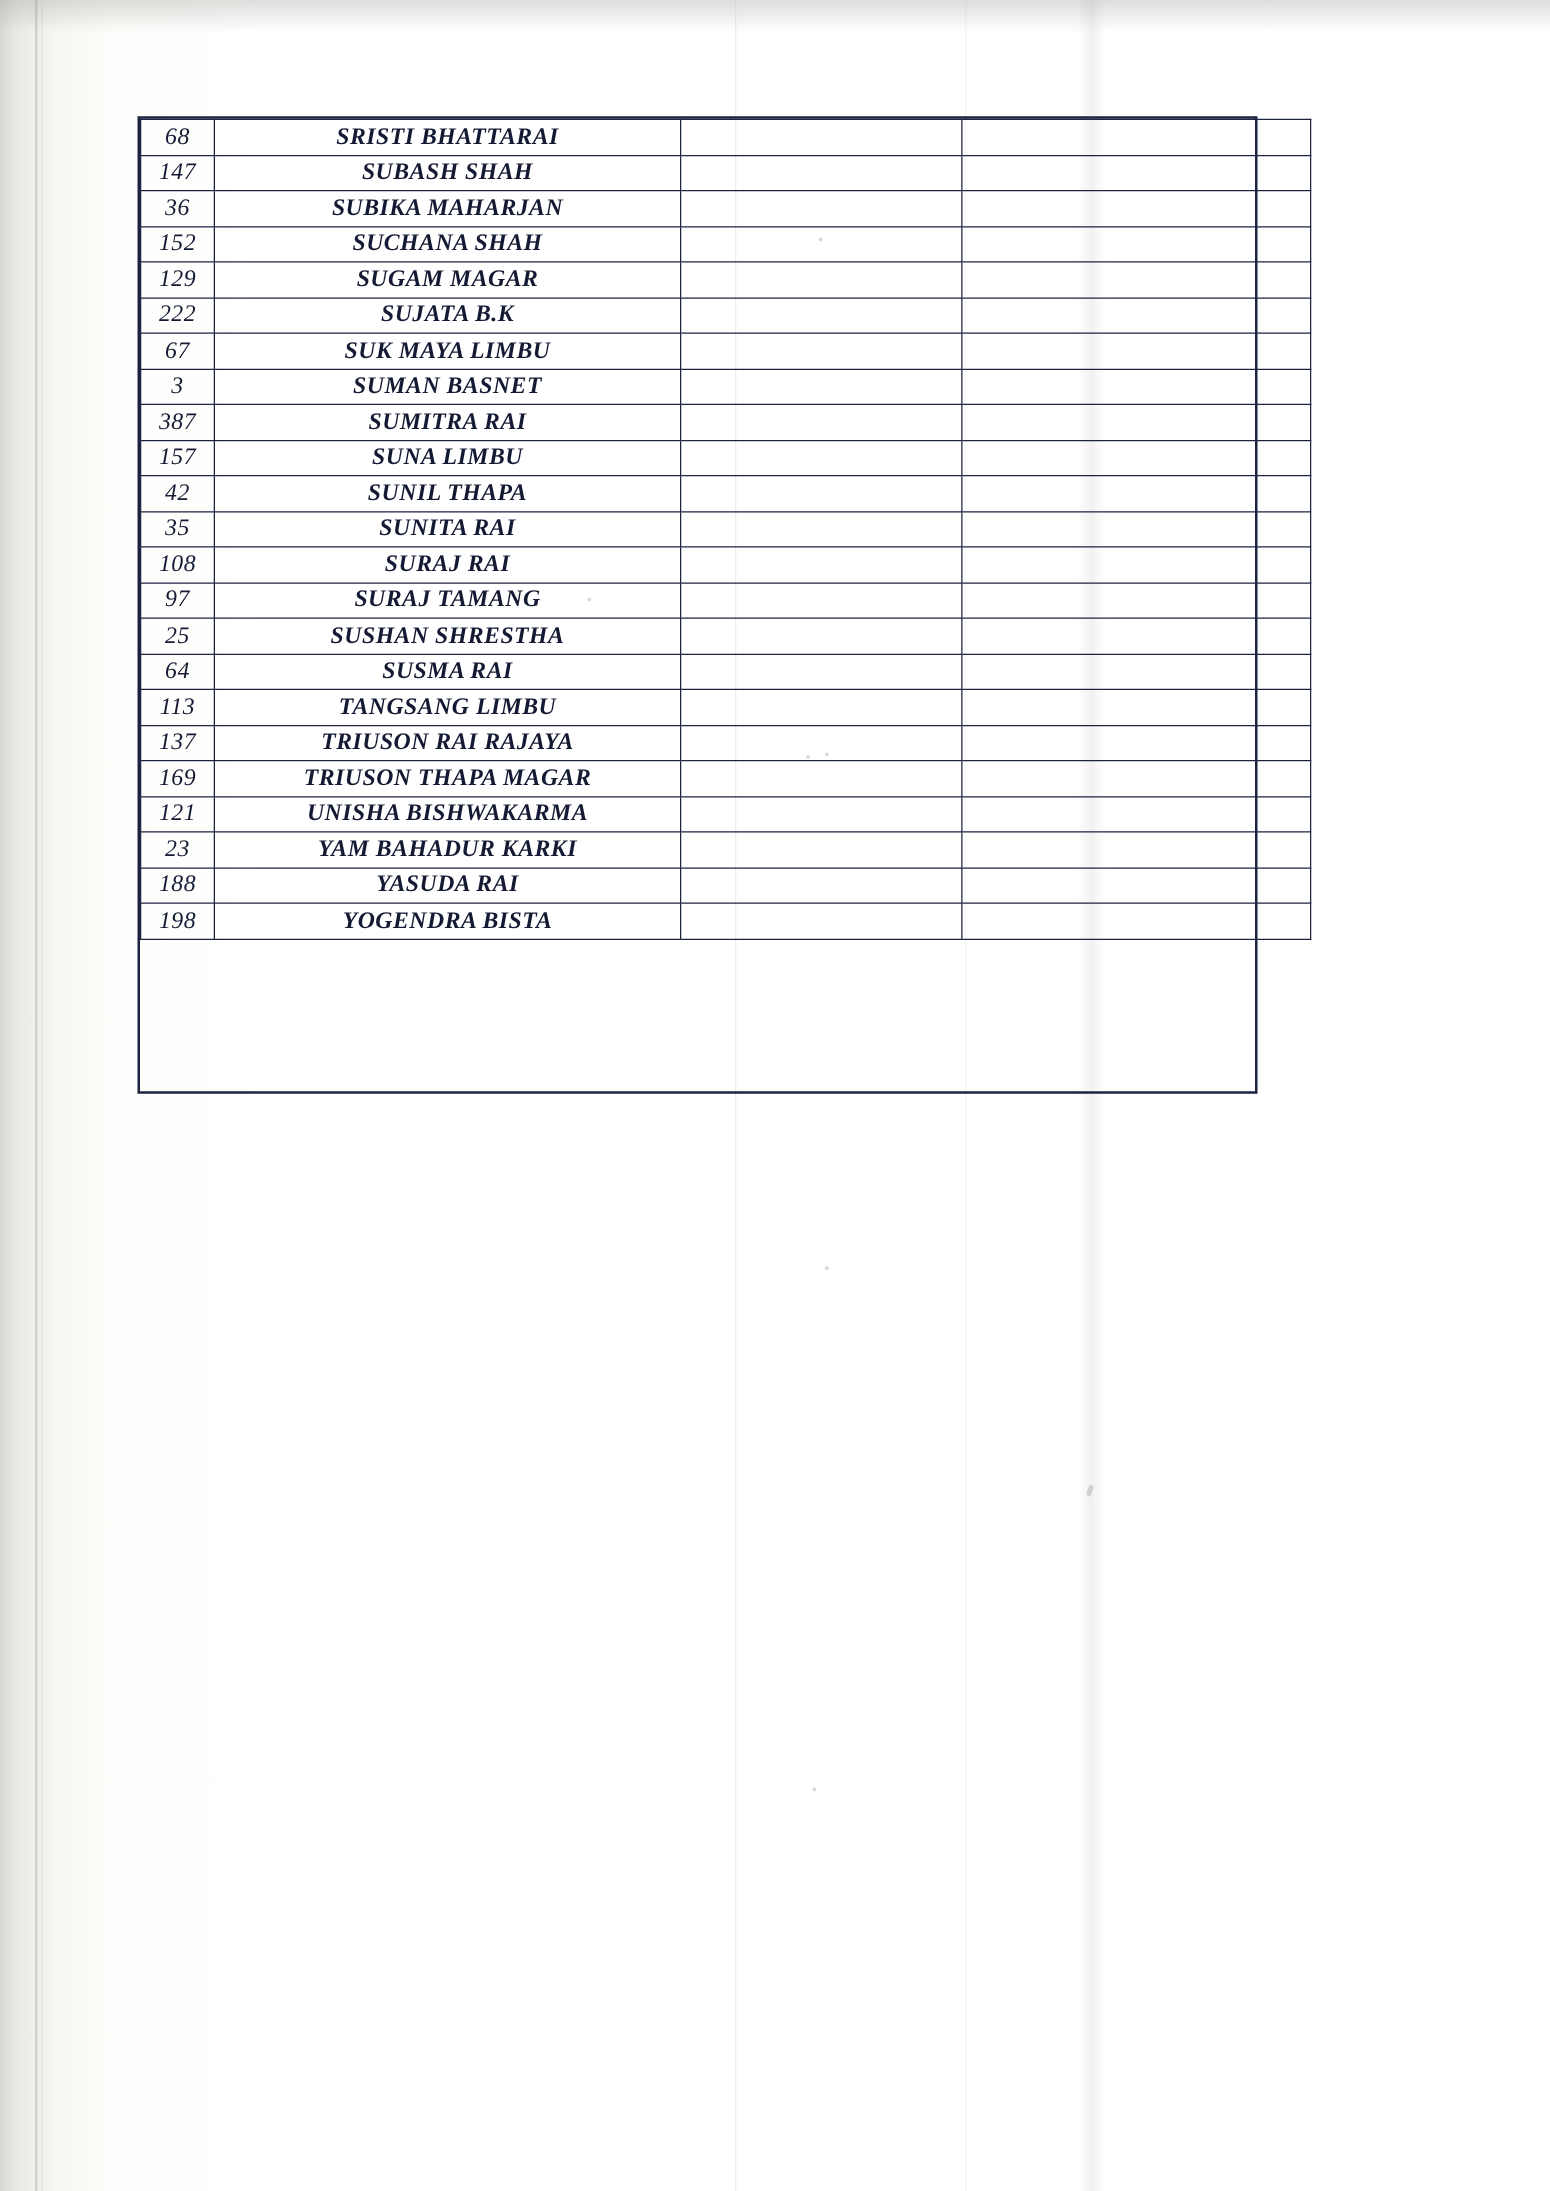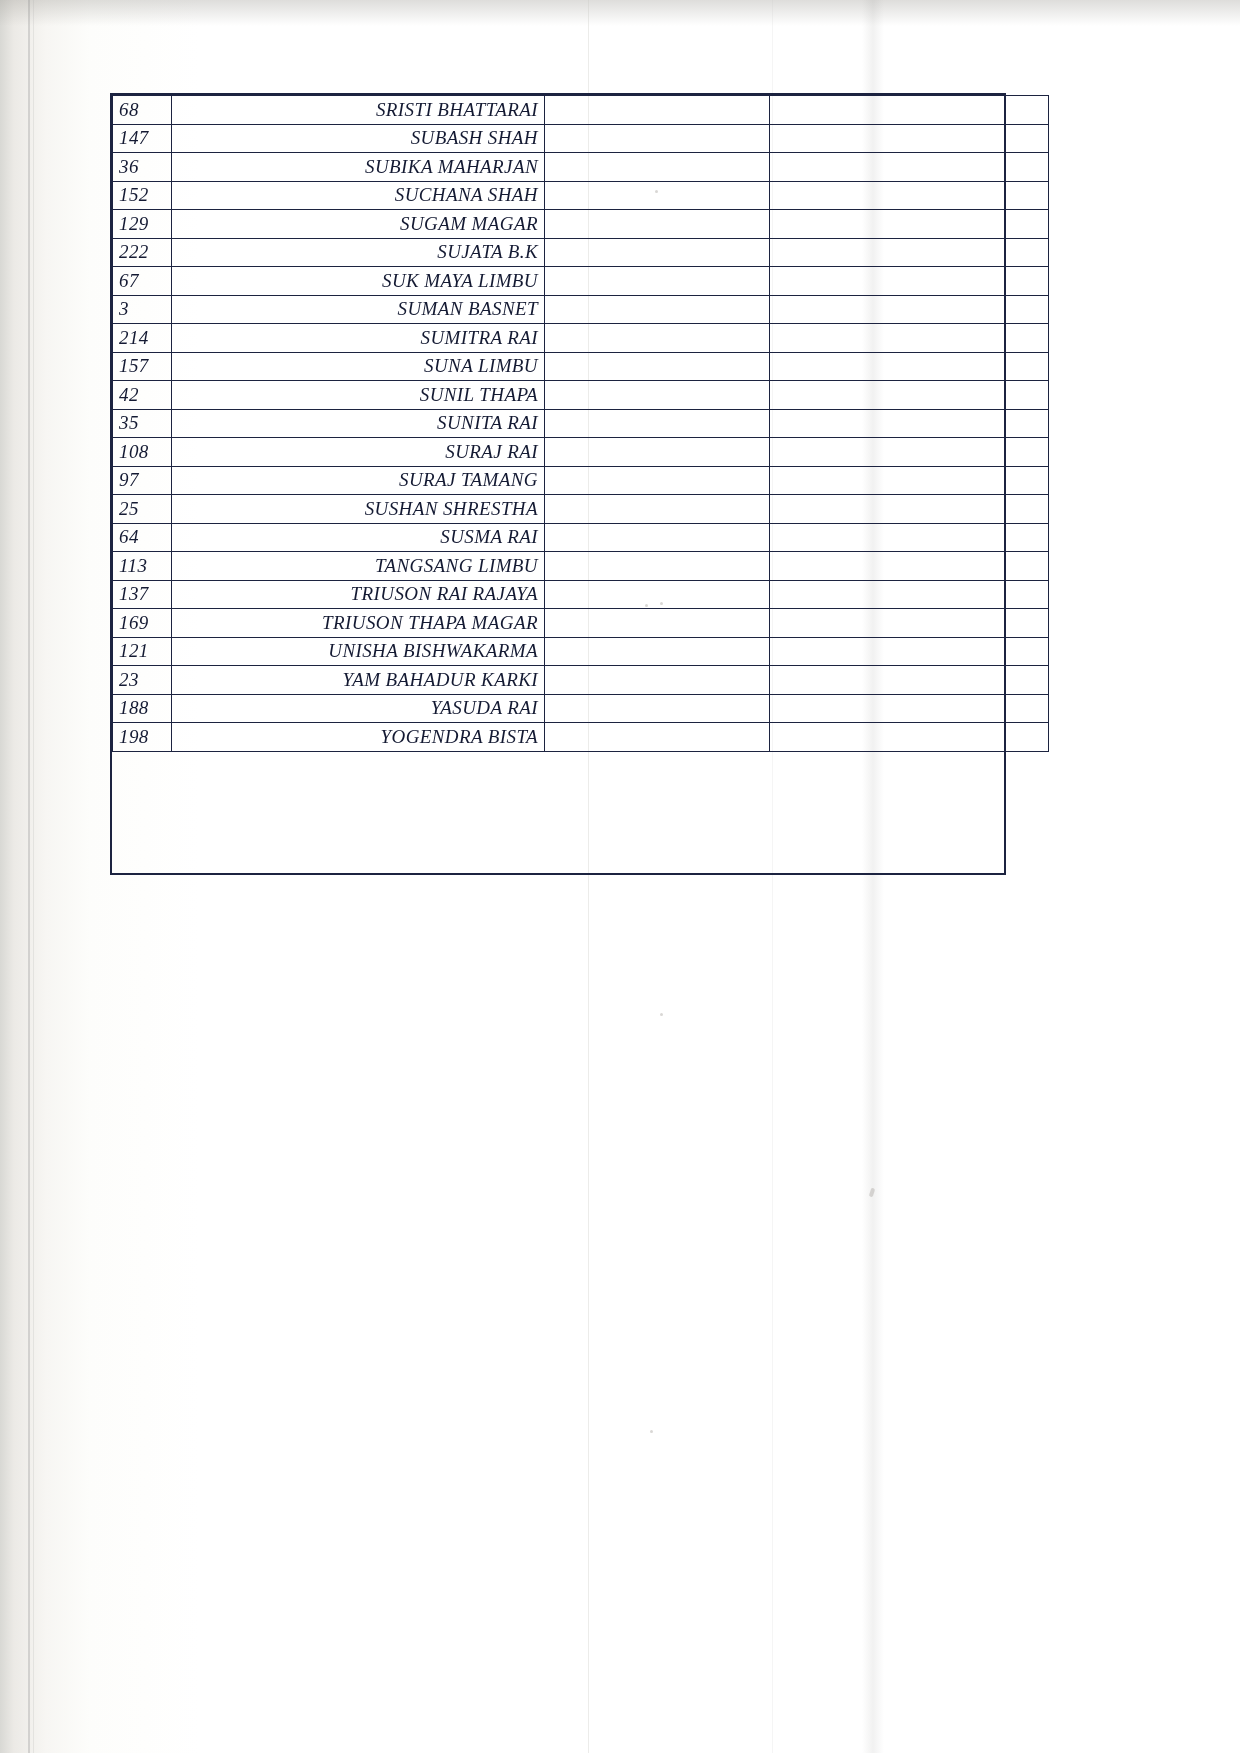--- a/index.html
+++ b/index.html
@@ -77,27 +77,28 @@
     padding: 0 6px;
     font-size: 19px;
     font-style: italic;
     color: #141a33;
     letter-spacing: 0.4px;
     vertical-align: middle;
     font-family: "Liberation Serif", serif;
   }
   td.col-sn {
     width: 46px;
-    text-align: left;
+    text-align: center;
     padding-right: 8px;
   }
   td.col-name {
     width: 360px;
-    text-align: right;
+    text-align: center;
     padding-left: 9px;
+    font-weight: bold;
   }
   td.col-blank1 { width: 212px; }
   td.col-blank2 { width: 266px; }
 
   
   .table-frame {
     position: absolute;
     left: 110px;
     top: 93px;
     width: 892px;
@@ -174,21 +175,21 @@
           <td class="col-blank1"></td>
           <td class="col-blank2"></td>
         </tr>
         <tr>
           <td class="col-sn">3</td>
           <td class="col-name">SUMAN BASNET</td>
           <td class="col-blank1"></td>
           <td class="col-blank2"></td>
         </tr>
         <tr>
-          <td class="col-sn">214</td>
+          <td class="col-sn">387</td>
           <td class="col-name">SUMITRA RAI</td>
           <td class="col-blank1"></td>
           <td class="col-blank2"></td>
         </tr>
         <tr>
           <td class="col-sn">157</td>
           <td class="col-name">SUNA LIMBU</td>
           <td class="col-blank1"></td>
           <td class="col-blank2"></td>
         </tr>

